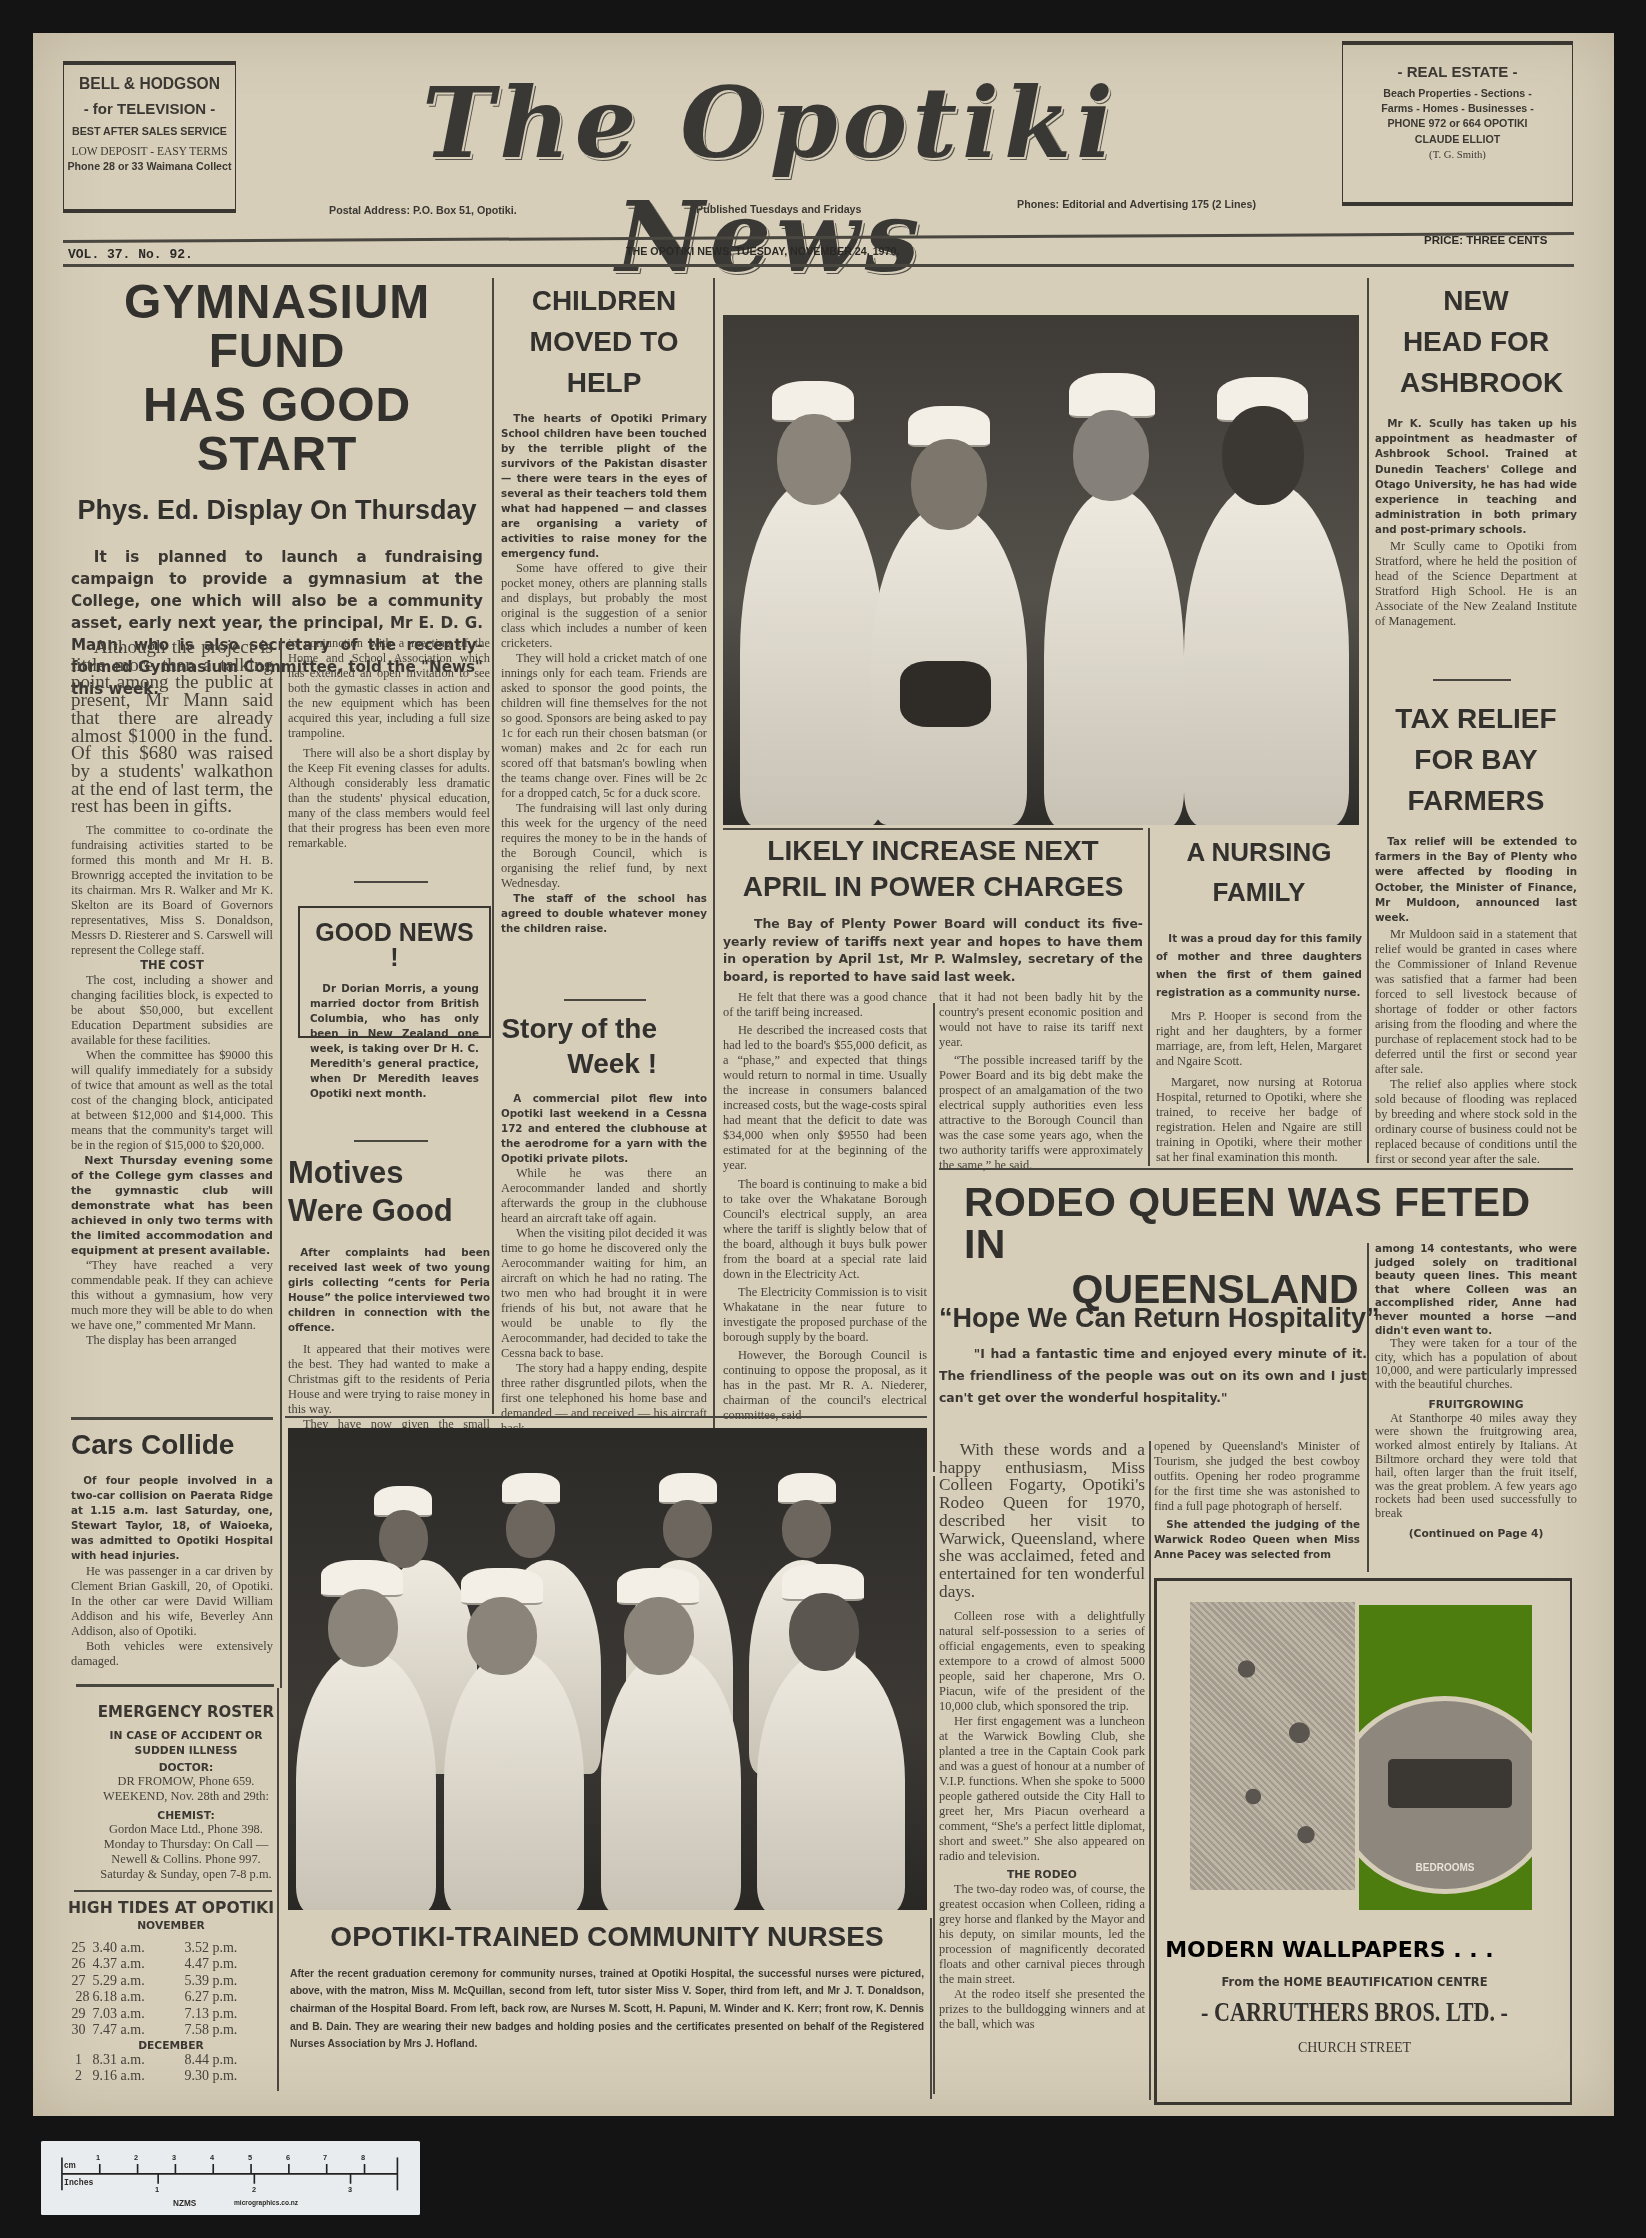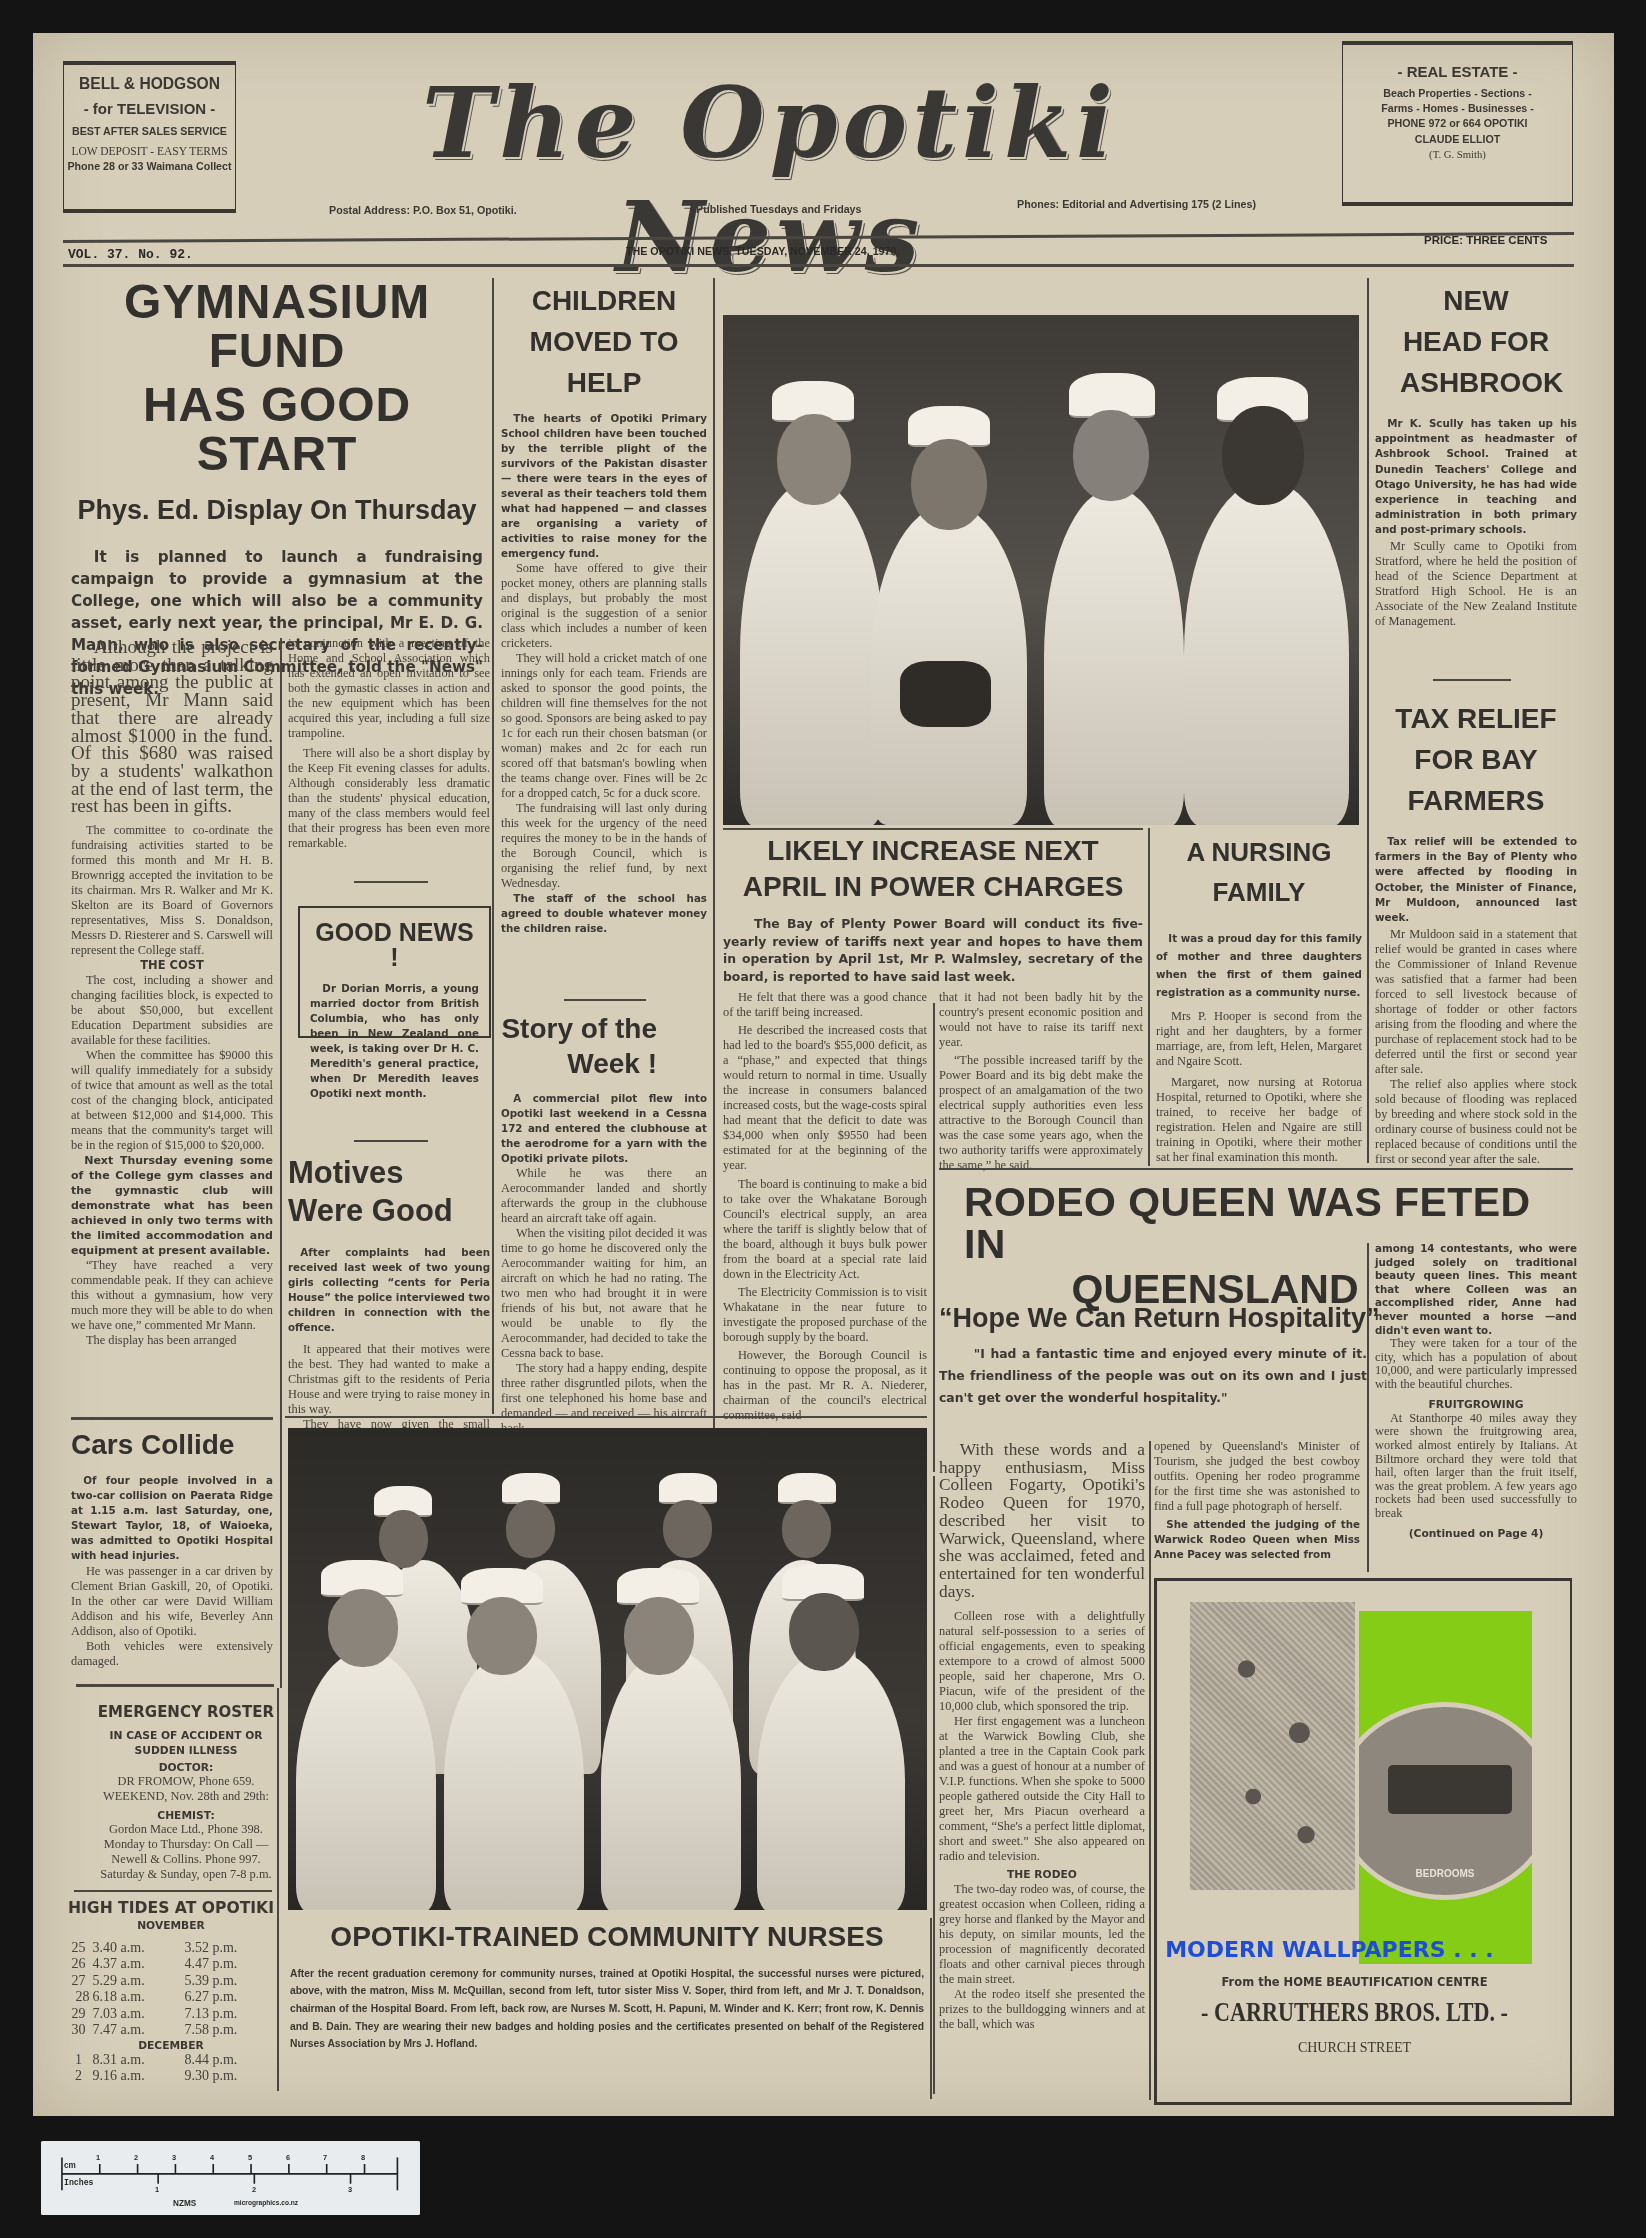--- a/index.html
+++ b/index.html
@@ -303,27 +303,27 @@
   <div class="abs" style="left:1121px;top:1406px;width:206px">
     <div class="body" style="font-size:12.4px;line-height:15px">opened by Queensland's Minister of Tourism, she judged the best cowboy outfits. Opening her rodeo programme for the first time she was astonished to find a full page photograph of herself.</div>
     <div class="lead" style="font-size:10.3px;line-height:15px;margin-top:3.3px;text-indent:1.2em">She attended the judging of the Warwick Rodeo Queen when Miss Anne Pacey was selected from</div>
   </div>
   <div class="vr" style="left:1334px;top:1210px;height:329px"></div>
 
   <div class="abs" style="left:1121px;top:1545px;width:418px;height:527px;border-left:3.3px solid #3a3733;border-top:3.3px solid #3a3733;border-right:2.5px solid #3a3733;border-bottom:3.3px solid #3a3733">
     <div class="photo" style="left:33px;top:20.6px;width:165px;height:288px;background:repeating-linear-gradient(45deg,#bdb6a7 0 2.5px,#a39c8e 2.5px 5px)">
       <div class="abs" style="left:16.5px;top:16.5px;width:132px;height:255px;background:radial-gradient(circle at 30% 20%,#5a554e 0 8.2px,transparent 9px),radial-gradient(circle at 70% 45%,#5a554e 0 10px,transparent 10.7px),radial-gradient(circle at 35% 70%,#5a554e 0 7.4px,transparent 8.2px),radial-gradient(circle at 75% 85%,#5a554e 0 8.2px,transparent 9px)"></div>
     </div>
-    <div class="photo" style="left:202px;top:30px;width:173px;height:353px;background:#84cc16">
+    <div class="photo" style="left:202px;top:24px;width:173px;height:305px;background:#4d7c0f">
       <div class="abs" style="left:-25px;top:91px;width:222px;height:198px;border-radius:50%;background:#8d877d;border:5px solid #d6ceb9">
         <div class="abs" style="left:49px;top:58px;width:124px;height:49px;background:#3b3834;border-radius:5px"></div>
         <div class="abs" style="left:0;top:161px;width:212px;text-align:center;color:#e8e3d7;font-family:'Liberation Sans',sans-serif;font-weight:bold;font-size:10px">BEDROOMS</div>
       </div>
     </div>
-    <div class="abs" style="left:8.2px;top:356px;width:395px;font-family:'DejaVu Sans',sans-serif;font-weight:bold;font-size:22px;color:#1d4ed8;white-space:nowrap">MODERN WALLPAPERS . . .</div>
+    <div class="abs" style="left:8.2px;top:356px;width:395px;font-family:'DejaVu Sans',sans-serif;font-weight:bold;font-size:22px;color:#000000;white-space:nowrap">MODERN WALLPAPERS . . .</div>
     <div class="abs" style="left:0;top:394px;width:395px;text-align:center;font-family:'DejaVu Sans',sans-serif;font-weight:bold;font-size:11.5px;color:#3b3833">From the HOME BEAUTIFICATION CENTRE</div>
     <div class="abs" style="left:0;top:416px;width:395px;text-align:center;font-family:'Liberation Serif',serif;font-weight:bold;font-size:27px;color:#33312e;transform:scaleX(.82)">- CARRUTHERS BROS. LTD. -</div>
     <div class="abs" style="left:0;top:459px;width:395px;text-align:center;font-family:'Liberation Serif',serif;font-size:14px;color:#3b3833">CHURCH STREET</div>
   </div>
 
   <div class="hr" style="left:252px;top:1383px;width:642px"></div>
   <div class="photo" style="left:255px;top:1395px;width:639px;height:482px;background:linear-gradient(180deg,#2c2a27 0%,#3c3935 60%,#2a2825 100%)">
 
     <div class="nurse" style="left:82px;top:132px;width:107px;height:214px"></div>
     <div class="hat" style="left:86px;top:58px;width:58px;height:31px"></div>

